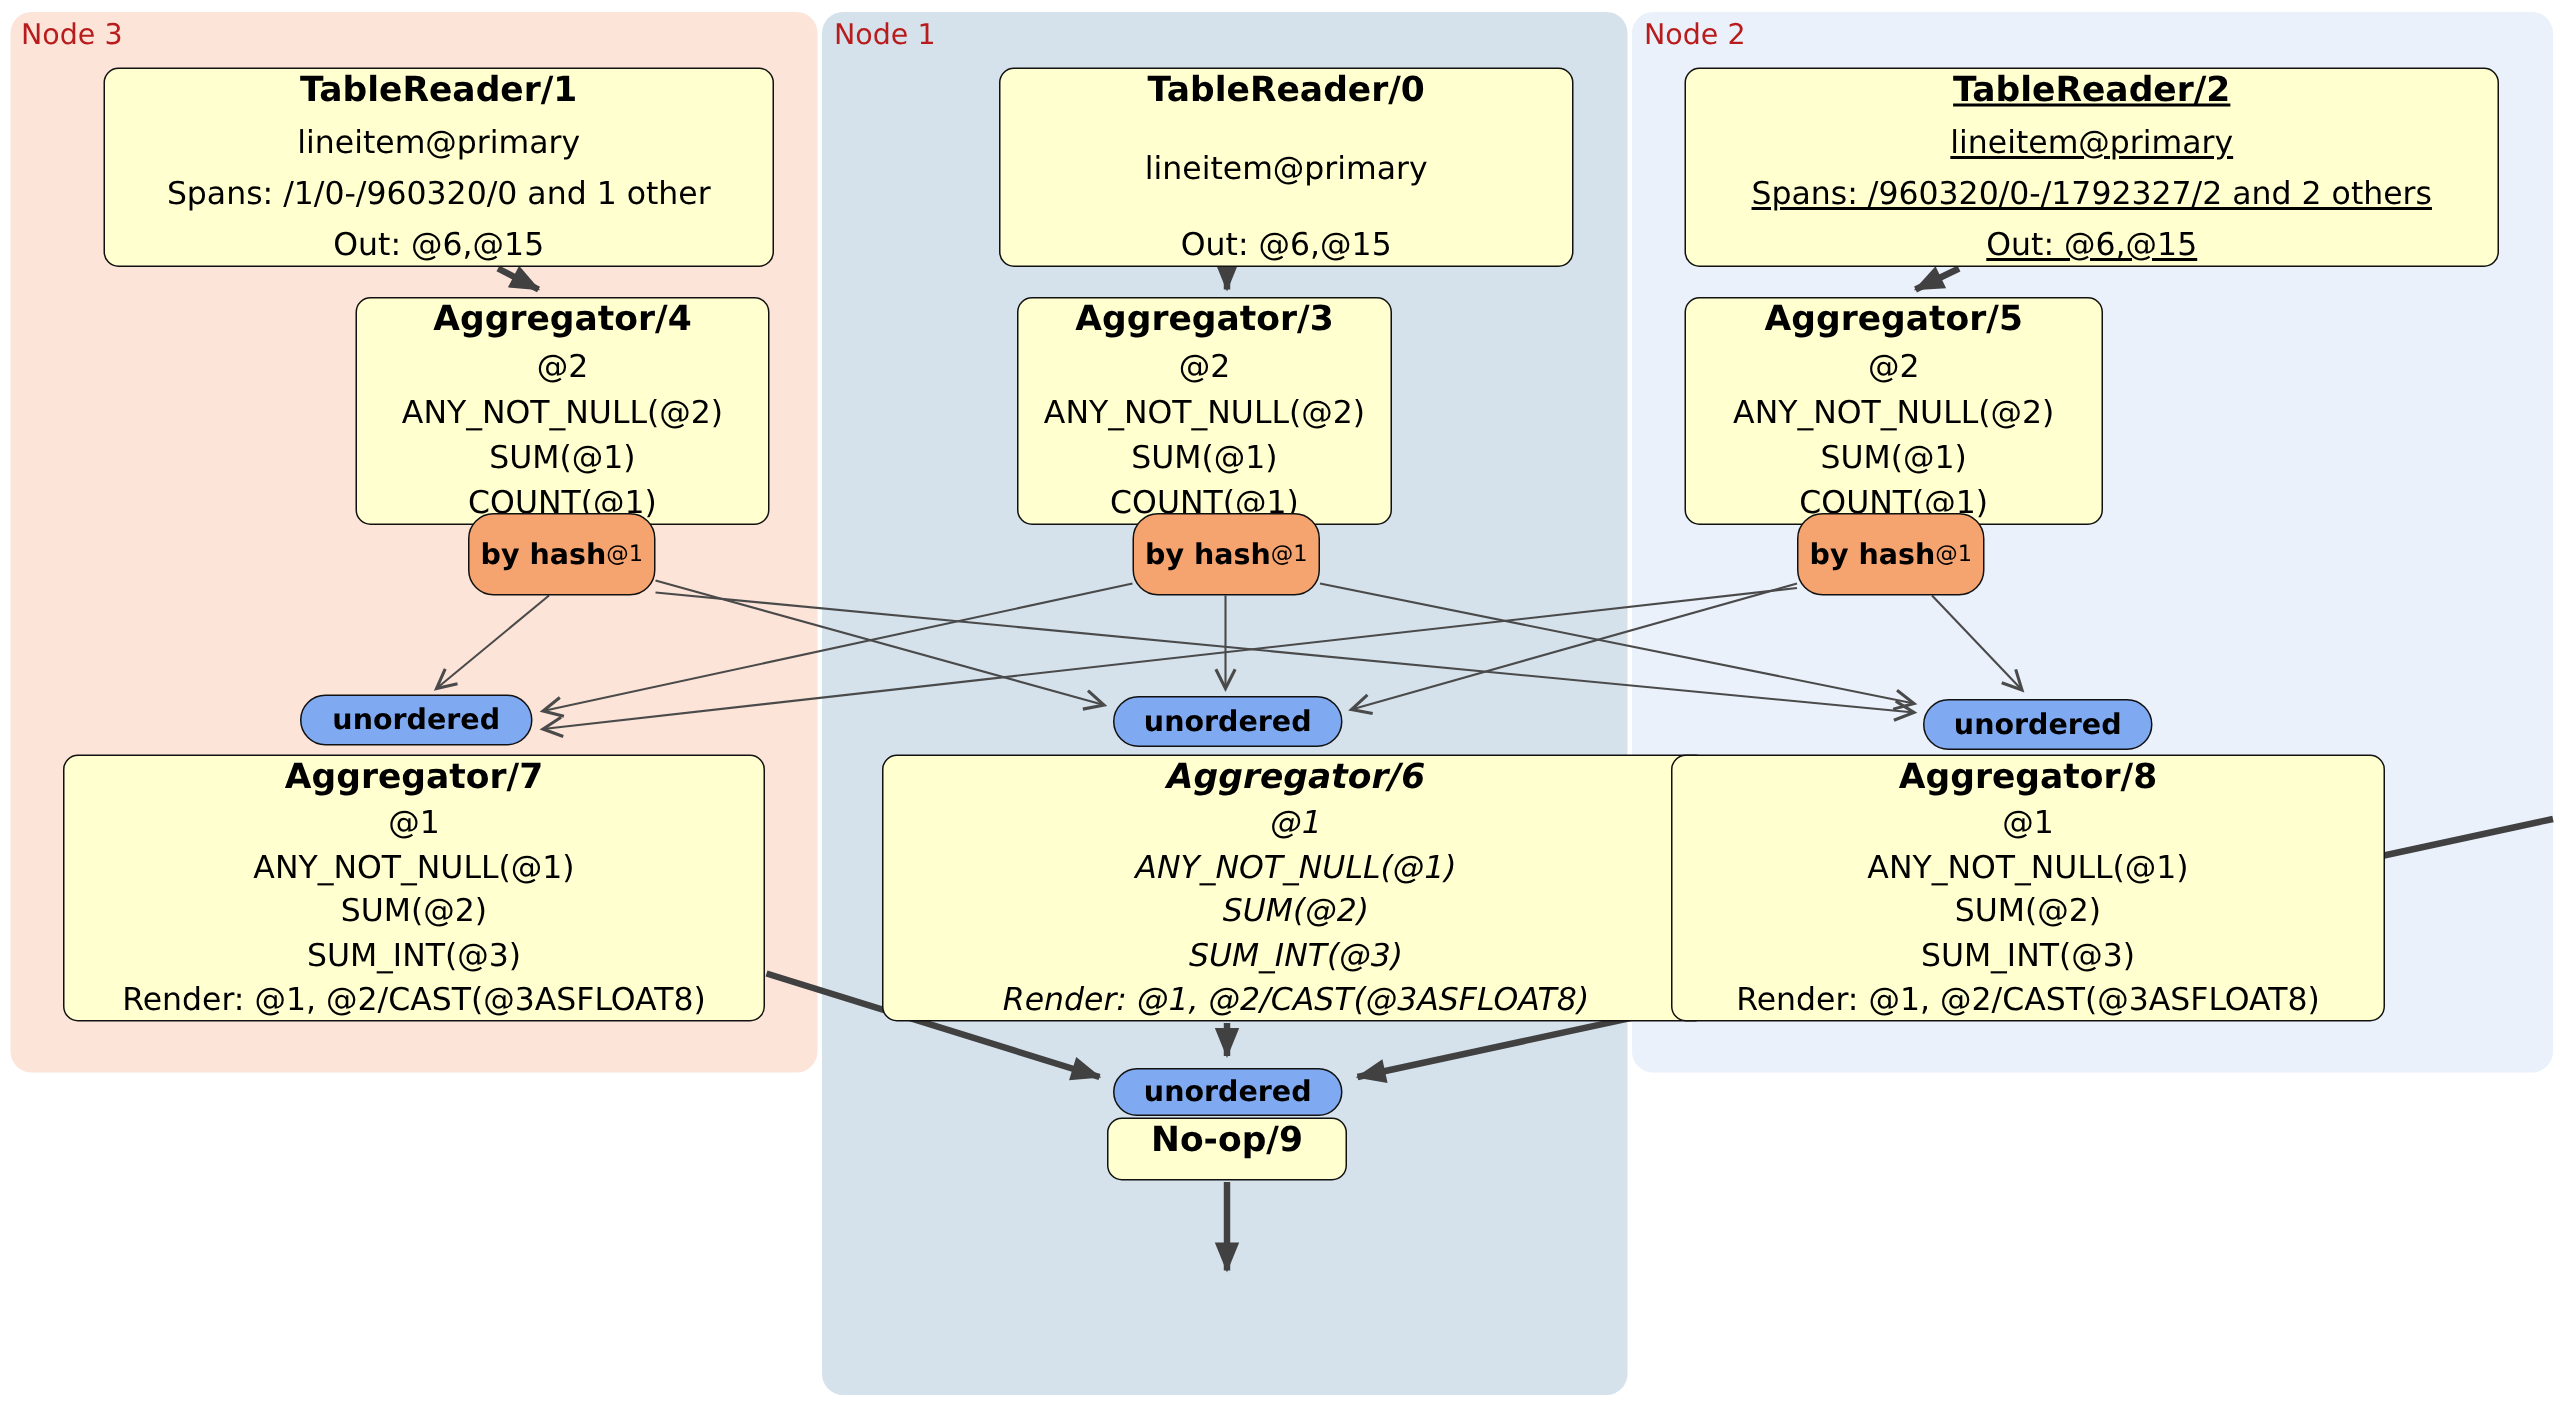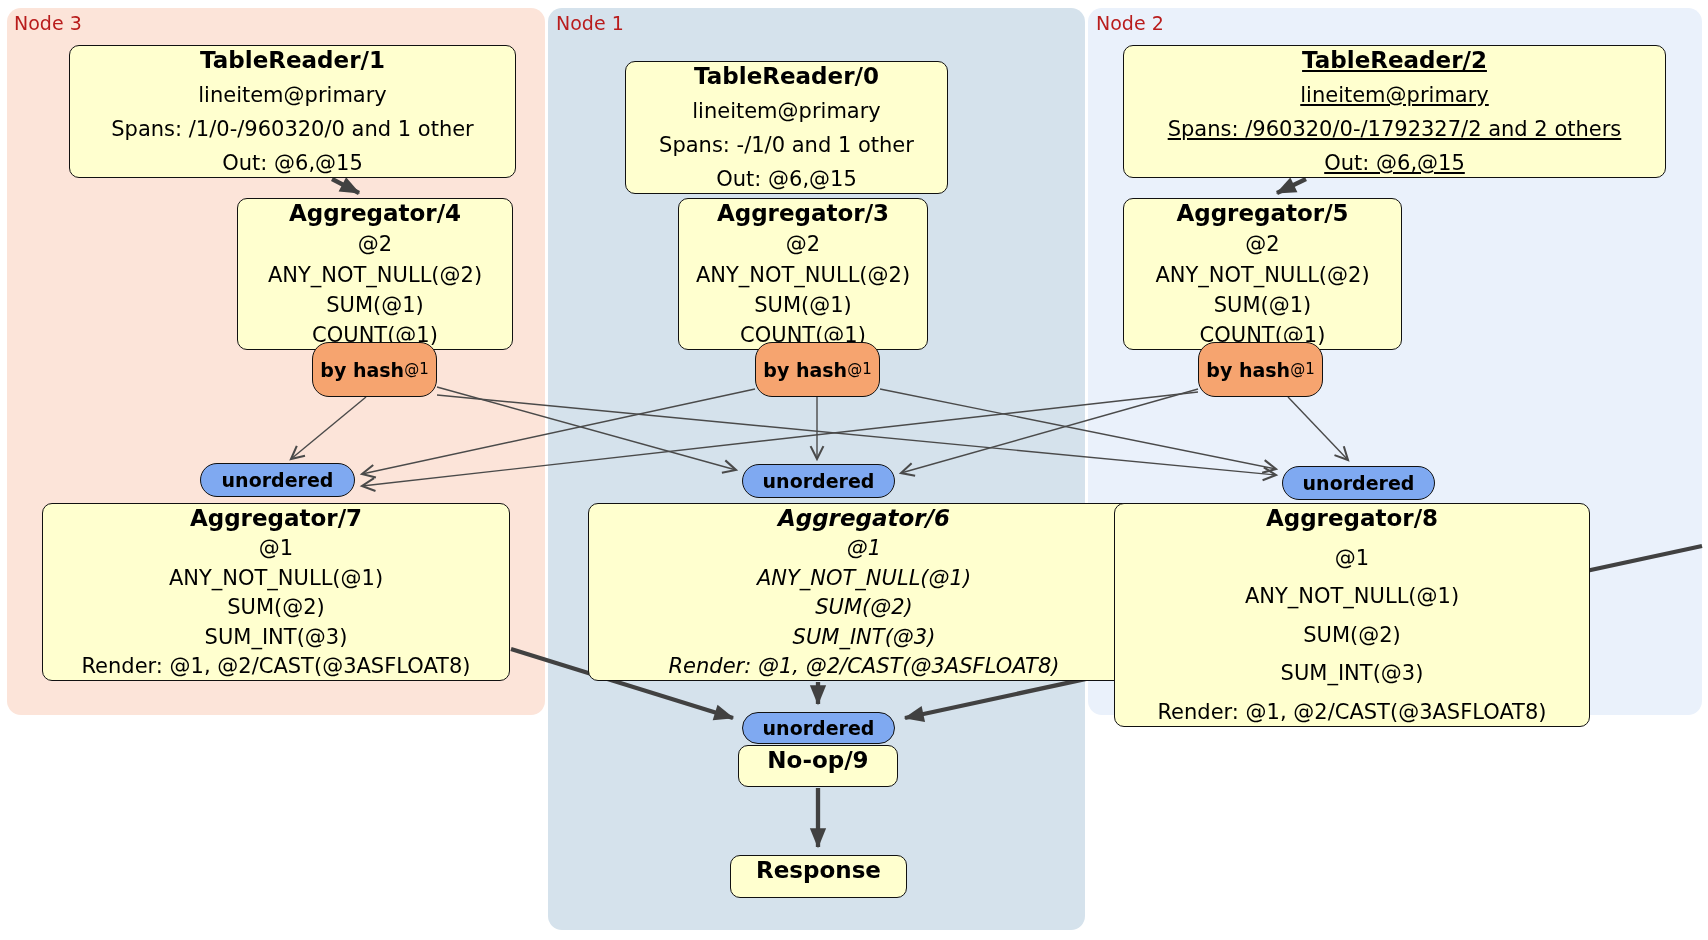--- a/index.html
+++ b/index.html
@@ -104,24 +104,23 @@
 
   <div class="node-box" style="left:42px;top:503px;width:468px;height:178px;">
     <div class="node-title">Aggregator/7</div>
     <div class="node-line">@1</div>
     <div class="node-line">ANY_NOT_NULL(@1)</div>
     <div class="node-line">SUM(@2)</div>
     <div class="node-line">SUM_INT(@3)</div>
     <div class="node-line">Render: @1, @2/CAST(@3ASFLOAT8)</div>
   </div>
 
-  <div class="node-box" style="left:625px;top:45px;width:323px;height:133px;margin-top:16px;">
+  <div class="node-box" style="left:666px;top:45px;width:383px;height:133px;">
     <div class="node-title">TableReader/0</div>
     <div class="node-line">lineitem@primary</div>
-    <div class="node-line">Spans: -/1/0 and 1 other</div>
     <div class="node-line">Out: @6,@15</div>
   </div>
 
   <div class="node-box" style="left:678px;top:198px;width:250px;height:152px;">
     <div class="node-title">Aggregator/3</div>
     <div class="node-line">@2</div>
     <div class="node-line">ANY_NOT_NULL(@2)</div>
     <div class="node-line">SUM(@1)</div>
     <div class="node-line">COUNT(@1)</div>
   </div>
@@ -161,34 +160,31 @@
 
   <div class="router" style="left:1198px;top:342px;width:125px;height:55px;">
     <div class="router-label">by hash</div>
     <div class="router-key">@1</div>
   </div>
 
   <div class="sync" style="left:1282px;top:466px;width:153px;height:34px;">
     <span>unordered</span>
   </div>
 
-  <div class="node-box" style="left:1114px;top:503px;width:476px;height:224px;">
+  <div class="node-box" style="left:1114px;top:503px;width:476px;height:178px;">
     <div class="node-title">Aggregator/8</div>
     <div class="node-line">@1</div>
     <div class="node-line">ANY_NOT_NULL(@1)</div>
     <div class="node-line">SUM(@2)</div>
     <div class="node-line">SUM_INT(@3)</div>
     <div class="node-line">Render: @1, @2/CAST(@3ASFLOAT8)</div>
   </div>
 
   <div class="sync" style="left:742px;top:712px;width:153px;height:32px;">
     <span>unordered</span>
   </div>
 
   <div class="node-box" style="left:738px;top:745px;width:160px;height:42px;">
     <div class="node-title">No-op/9</div>
   </div>
 
-  <div class="node-box" style="left:730px;top:855px;width:177px;height:43px;">
-    <div class="node-title">Response</div>
-  </div>
 
 </div>
 
 </body></html>

